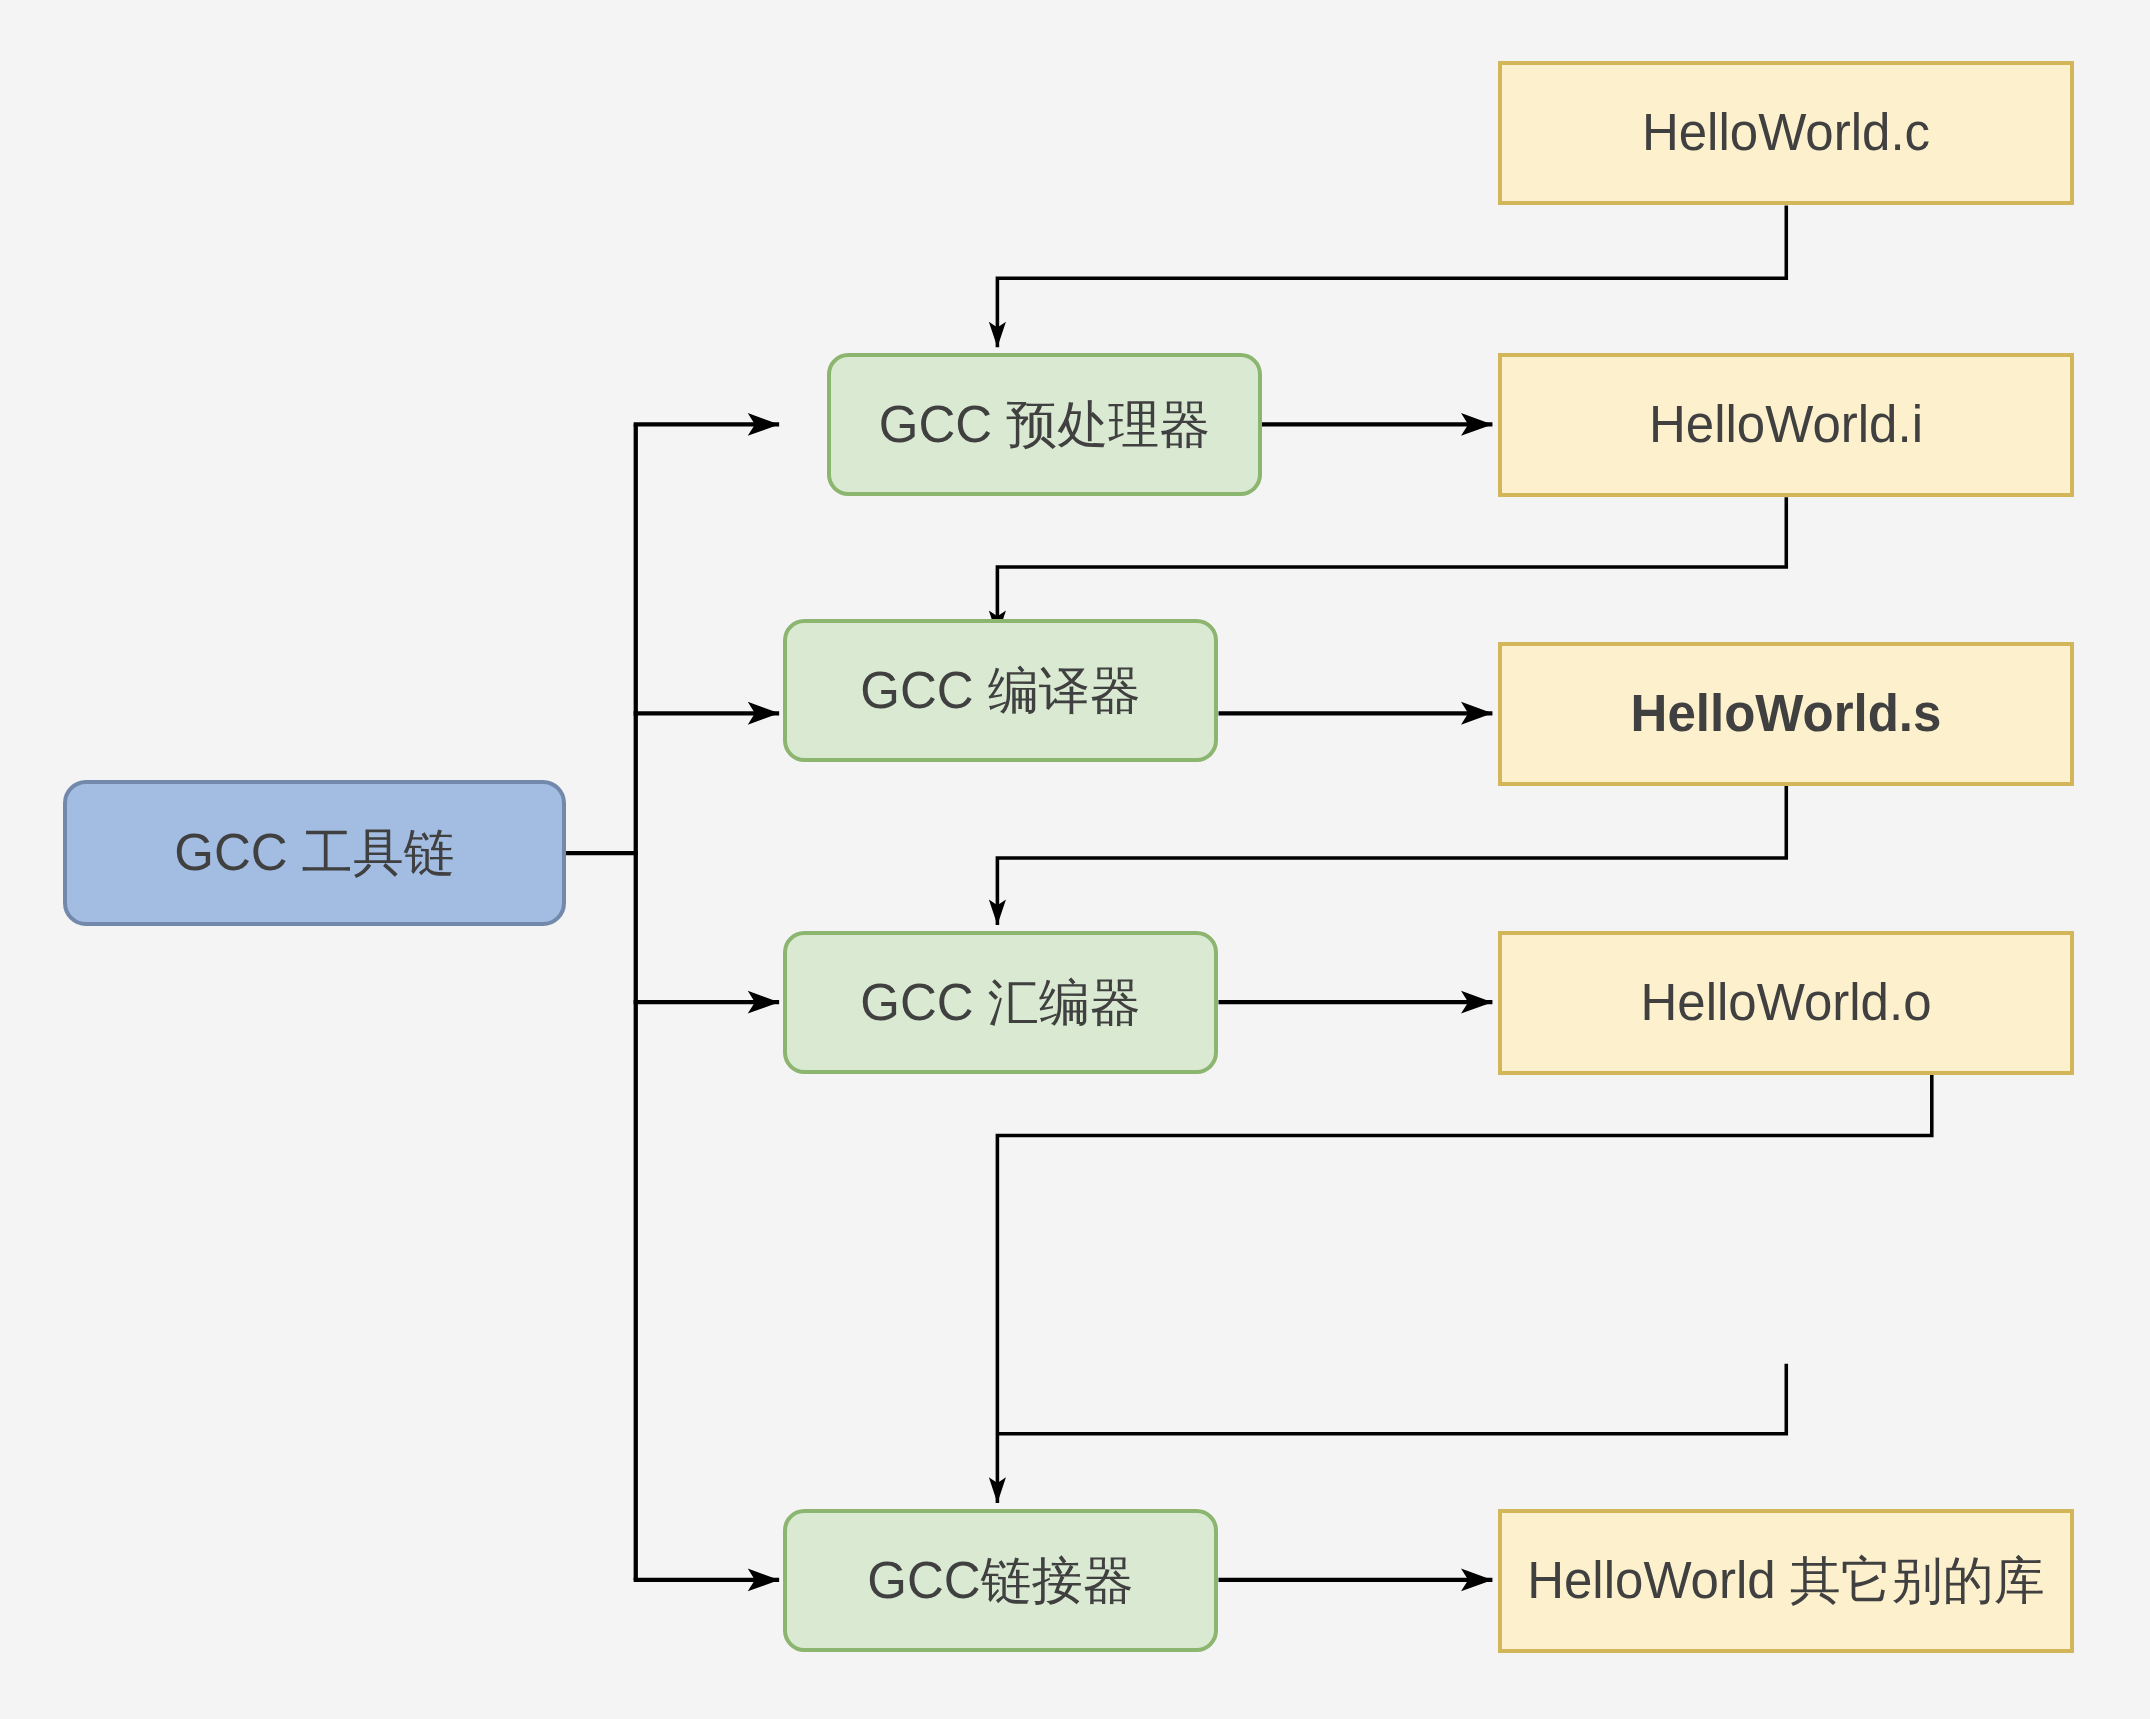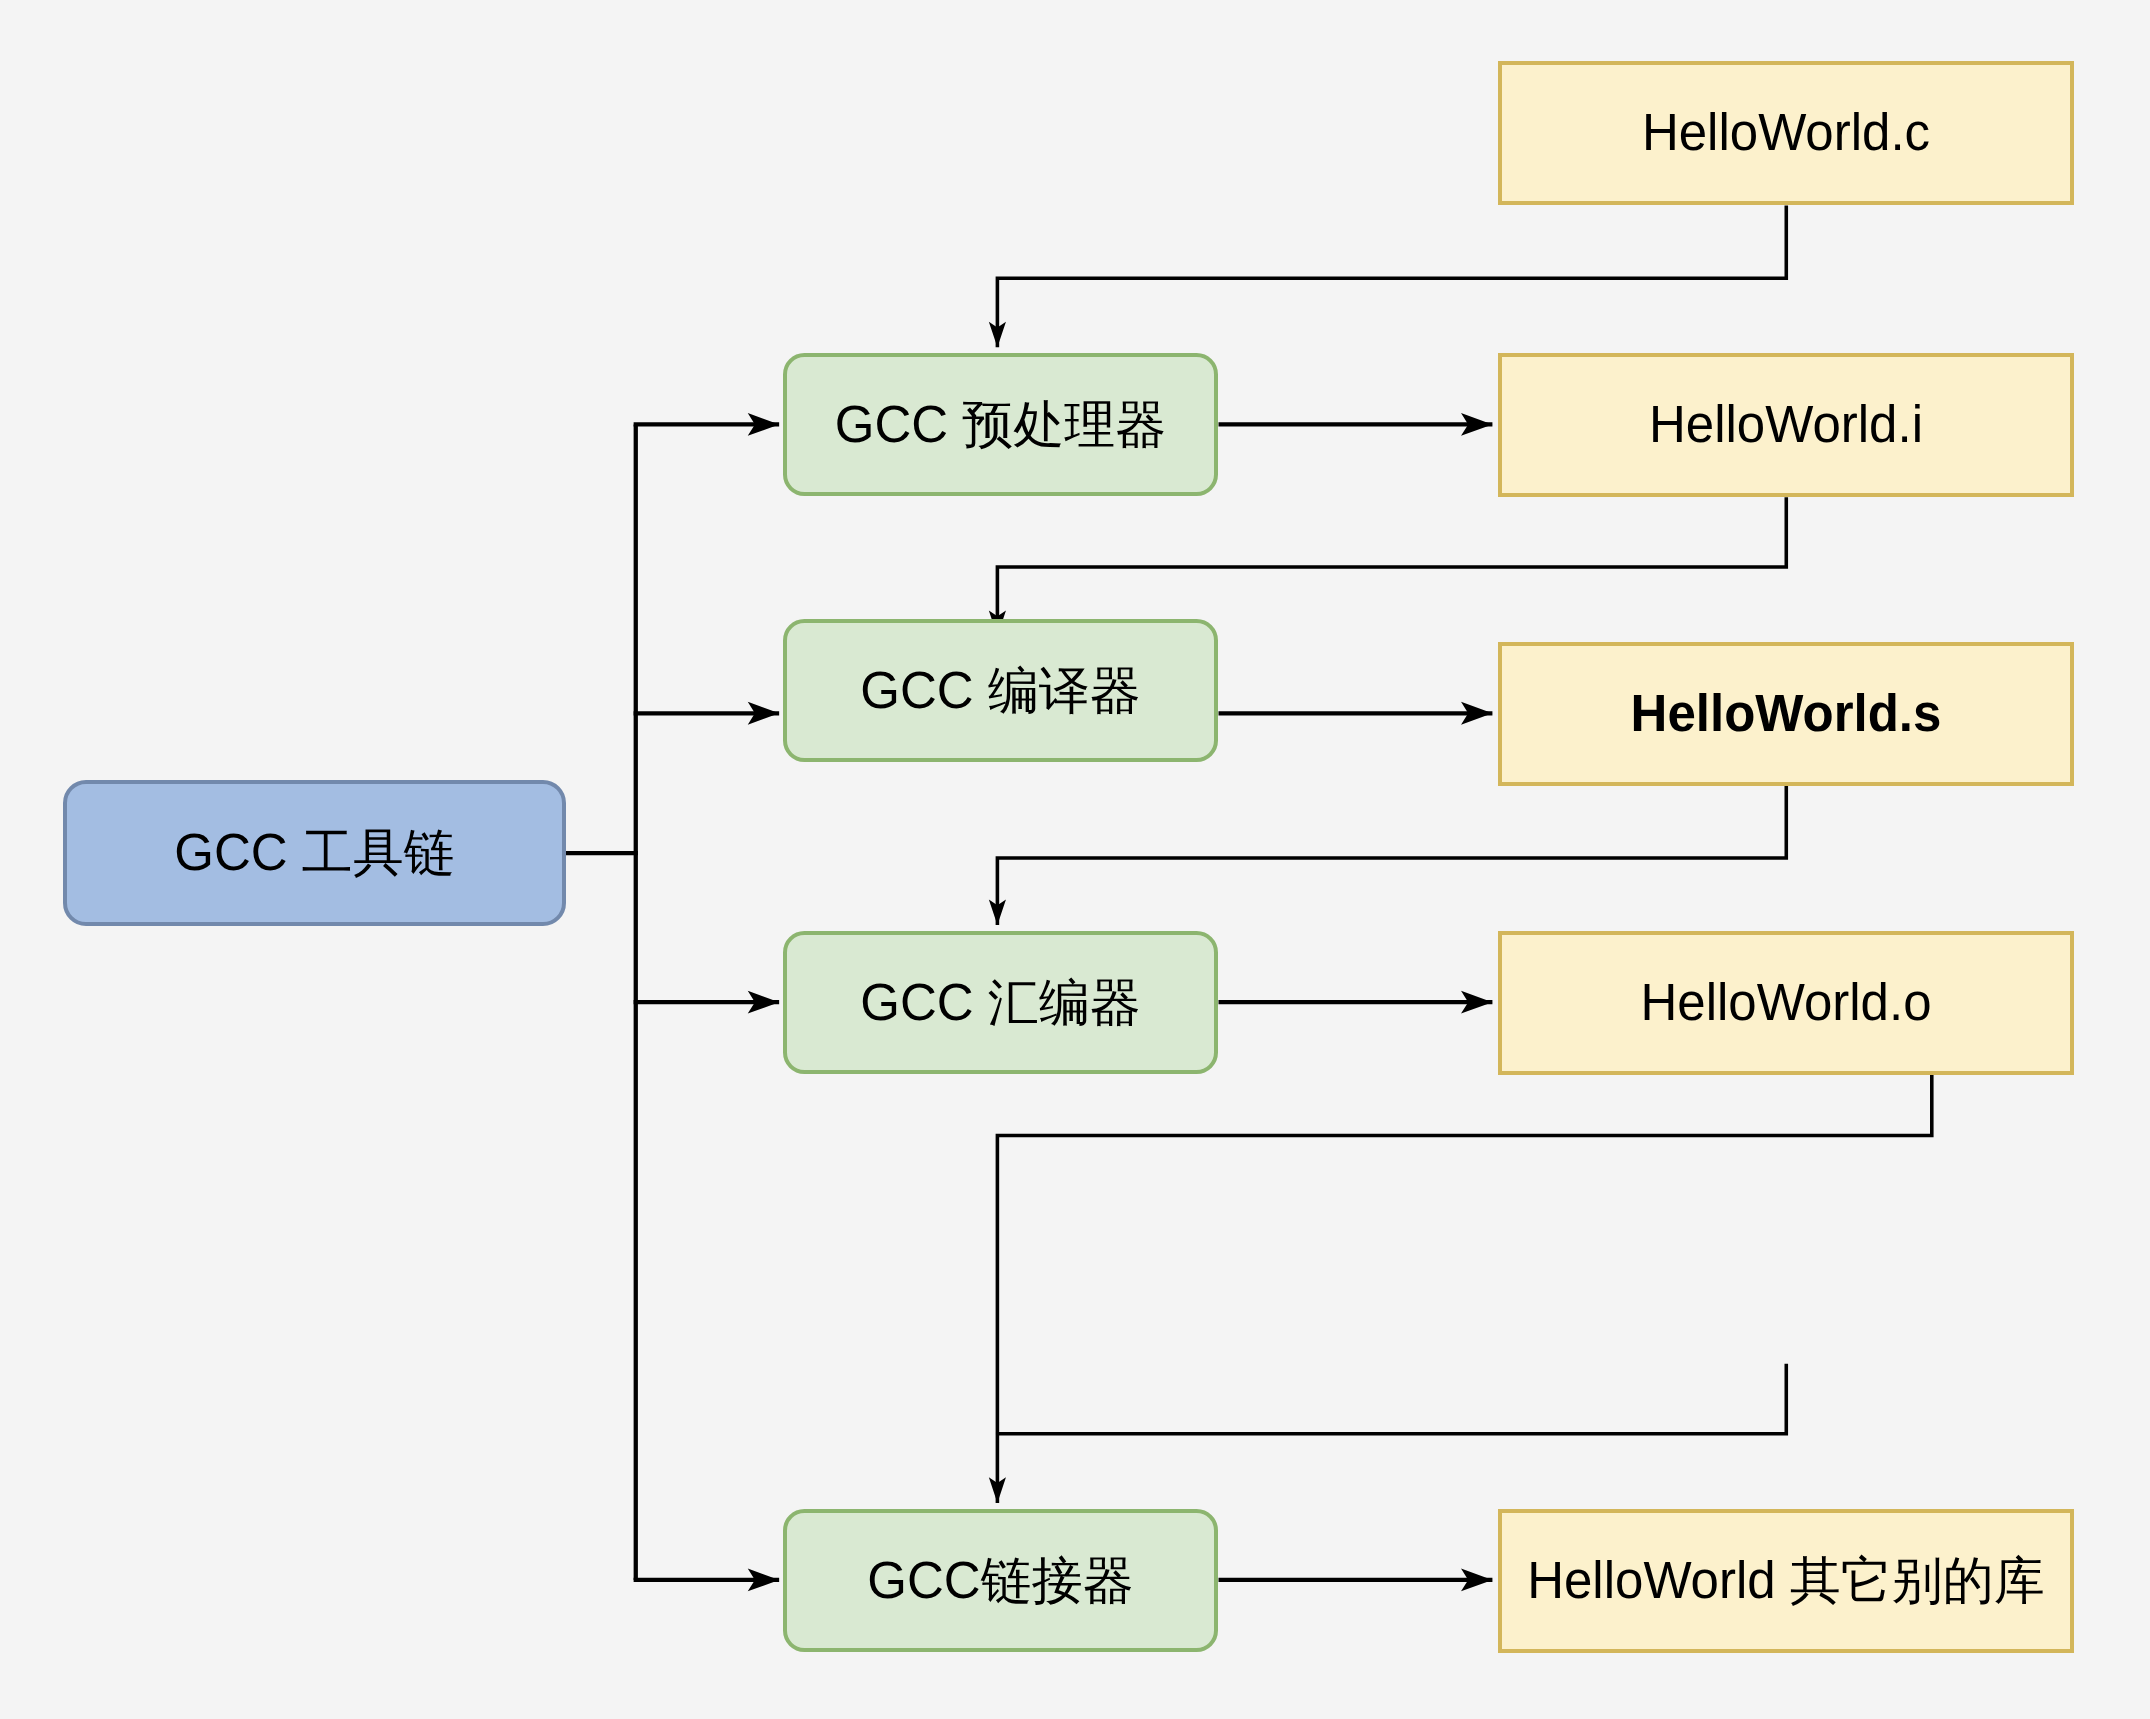--- a/index.html
+++ b/index.html
@@ -2,21 +2,21 @@
 <html style="font-size:11.4px"><head>
 <meta charset="utf-8">
 <style>
   html,body{margin:0;padding:0;}
   body{background:#f4f4f4;font-family:"Liberation Sans","DejaVu Sans",sans-serif;}
   #canvas{position:relative;width:2151px;height:1719px;background:#f4f4f4;overflow:hidden;}
   #edges{position:absolute;left:0;top:0;}
   .node{
     position:absolute;
     display:flex;align-items:center;justify-content:center;
-    font-size:51px;line-height:1.2;color:#000000;
+    font-size:51px;line-height:1.2;color:#404040;
     text-align:center;white-space:nowrap;
     box-sizing:border-box;
   }
   .node.blue{
     background:#a3bde2;border:4.3px solid #7289ac;border-radius:23px;
     left:63px;width:503px;top:780px;height:146px;
   }
   .node.green{
     background:#d9e9d2;border:4.3px solid #8cb56f;border-radius:21.4px;
     left:783px;width:435px;height:143px;
@@ -59,21 +59,21 @@
 
     <path class="edge thin" d="M 2504,288 L 2504,390 L 1398,390 L 1398,487" marker-end="url(#ahs)"></path>
     <path class="edge thin" d="M 2504,697 L 2504,795 L 1398,795 L 1398,892" marker-end="url(#ahs)"></path>
     <path class="edge thin" d="M 2504,1102 L 2504,1203 L 1398,1203 L 1398,1297" marker-end="url(#ahs)"></path>
     <path class="edge thin" d="M 2708,1507 L 2708,1592 L 1398,1592 L 1398,2107" marker-end="url(#ahs)"></path>
     <path class="edge thin" d="M 2504,1912 L 2504,2010 L 1396,2010"></path>
   </svg>
 
   <div class="node blue">GCC 工具链</div>
 
-  <div class="node green" style="top:353px;">GCC 预处理器</div>
+  <div class="node green" style="top:353px;margin-left:44px;">GCC 预处理器</div>
 
   <div class="node green" style="top:619px;">GCC 编译器</div>
 
   <div class="node green" style="top:931px;">GCC 汇编器</div>
 
   <div class="node green" style="top:1509px;">GCC链接器</div>
 
   <div class="node yellow" style="top:61px;">HelloWorld.c</div>
 
   <div class="node yellow" style="top:353px;">HelloWorld.i</div>

